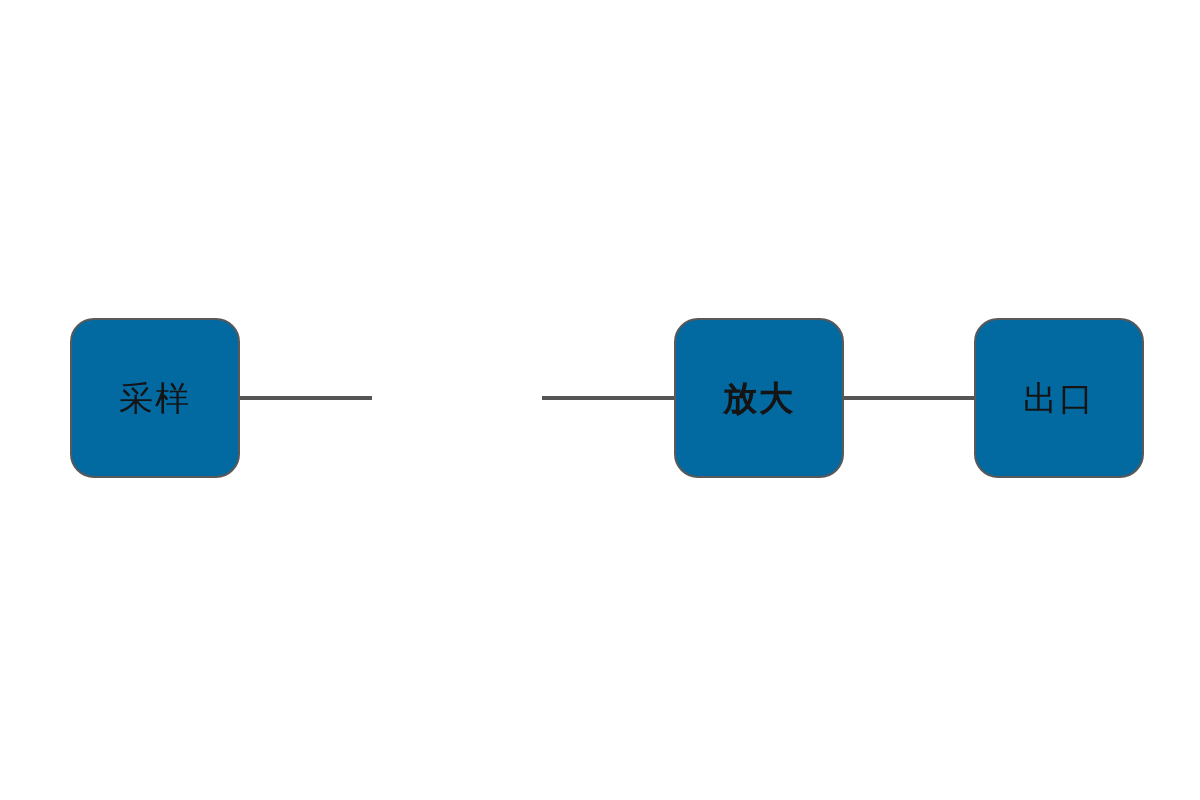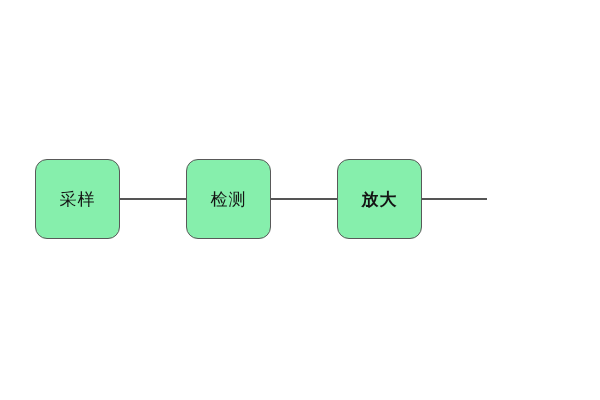--- a/index.html
+++ b/index.html
@@ -16,21 +16,21 @@
     overflow: hidden;
   }
   .node {
     position: absolute;
     top: 159px;
     width: 85px;
     height: 80px;
     box-sizing: border-box;
     border: 1.5px solid #595959;
     border-radius: 12px;
-    background: #86efac;
+    background: #0369a1;
     display: flex;
     align-items: center;
     justify-content: center;
   }
   .node-label {
     font-size: 17px;
     color: #141414;
     letter-spacing: 1px;
     line-height: 1;
     user-select: none;
@@ -53,26 +53,26 @@
 <body>
 
 <div class="canvas">
 
   <div class="node node-1">
     <span class="node-label">采样</span>
   </div>
 
   <div class="connector conn-1"></div>
 
-  <div class="node node-2">
-    <span class="node-label">检测</span>
-  </div>
 
   <div class="connector conn-2"></div>
 
   <div class="node node-3">
     <span class="node-label">放大</span>
   </div>
 
   <div class="connector conn-3"></div>
 
+  <div class="node node-4">
+    <span class="node-label">出口</span>
+  </div>
 
 </div>
 
 </body></html>

